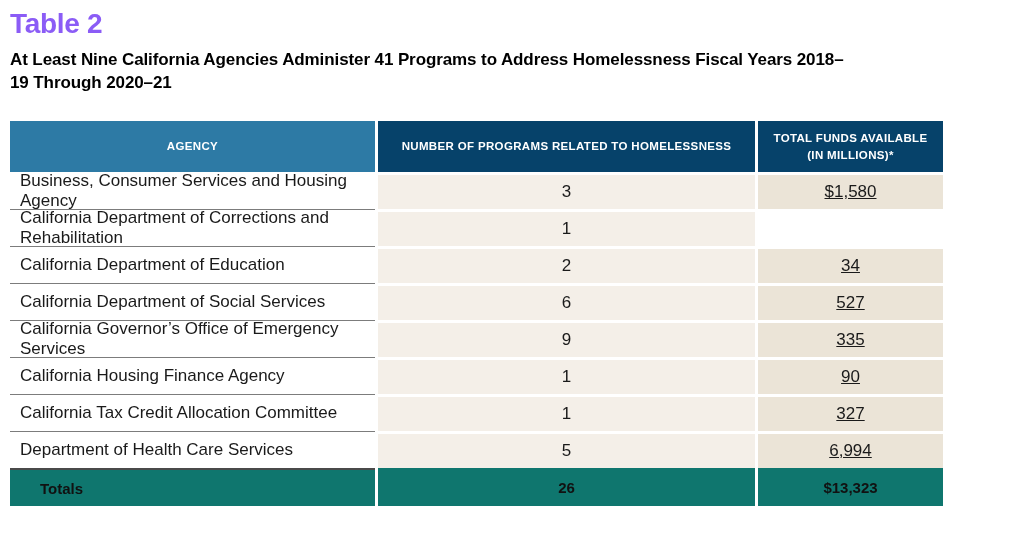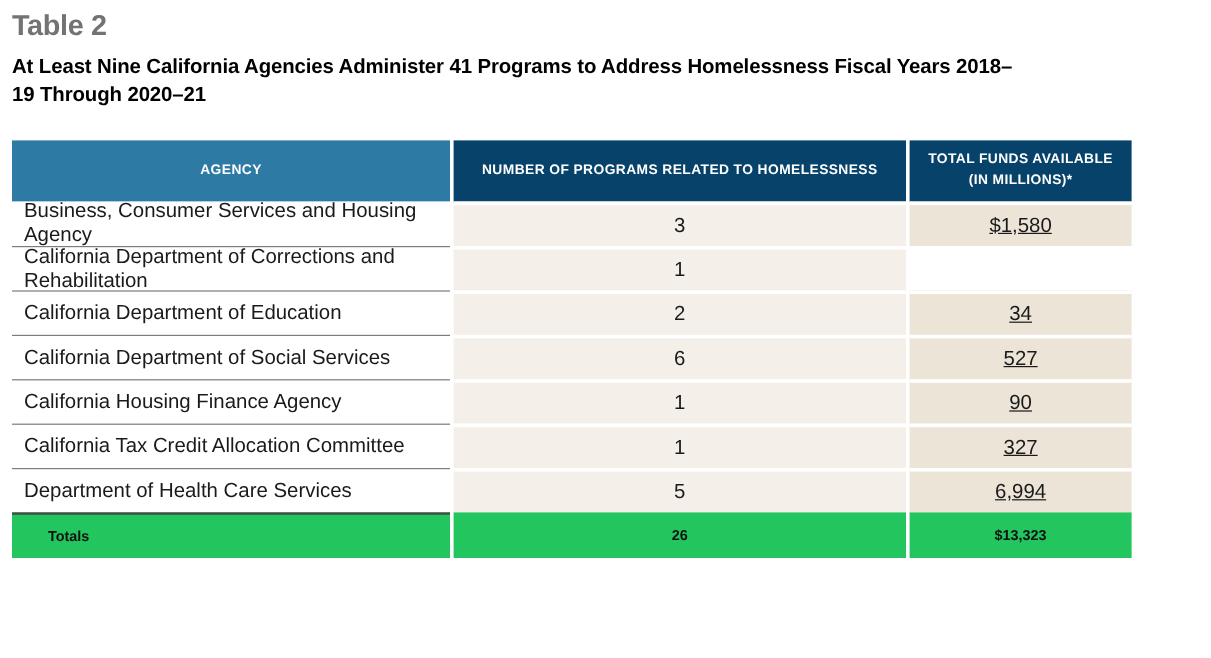--- a/index.html
+++ b/index.html
@@ -7,23 +7,23 @@
   body {
     width: 1009px; height: 548px;
     background: #ffffff;
     font-family: "Liberation Sans", sans-serif;
     color: #1a1a1a;
     overflow: hidden;
   }
   .page { padding: 8px 10px 0 10px; }
 
   .title {
-    font-size: 24px;
+    font-size: 28px;
     font-weight: bold;
-    color: #737373;
+    color: #8b5cf6;
     line-height: 1.15;
     letter-spacing: -0.3px;
     margin: 0;
   }
   .subtitle {
     margin-top: 8px;
     font-size: 17px;
     font-weight: bold;
     color: #000;
     line-height: 23px;
@@ -77,23 +77,23 @@
     border-top: 3px solid #ffffff;
     text-decoration: underline;
   }
   .trow + .trow .cell.agency { border-top: 1px solid #7c7c7c; }
   .trow:last-of-type .cell.programs { border-bottom: 1px solid #e5dfd2; }
   .trow:last-of-type .cell.funds    { border-bottom: 1px solid #d8cdb9; }
 
   
   .totals .cell {
     height: 38px;
-    background: #22c55e;
+    background: #0f766e;
     font-weight: bold;
-    font-size: 12px;
+    font-size: 15px;
     display: flex; align-items: center;
     color: #111;
   }
   .totals .t-label { padding-left: 30px; border-top: 2px solid #4a4a4a; }
   .totals .t-programs, .totals .t-funds { justify-content: center; }
 </style>
 </head>
 <body>
 
 <div class="page">
@@ -126,20 +126,25 @@
       <div class="cell programs">2</div>
       <div class="cell funds">34</div>
     </div>
 
     <div class="grid-row trow">
       <div class="cell agency">California Department of Social Services</div>
       <div class="cell programs">6</div>
       <div class="cell funds">527</div>
     </div>
 
+    <div class="grid-row trow">
+      <div class="cell agency">California Governor’s Office of Emergency Services</div>
+      <div class="cell programs">9</div>
+      <div class="cell funds">335</div>
+    </div>
 
     <div class="grid-row trow">
       <div class="cell agency">California Housing Finance Agency</div>
       <div class="cell programs">1</div>
       <div class="cell funds">90</div>
     </div>
 
     <div class="grid-row trow">
       <div class="cell agency">California Tax Credit Allocation Committee</div>
       <div class="cell programs">1</div>

